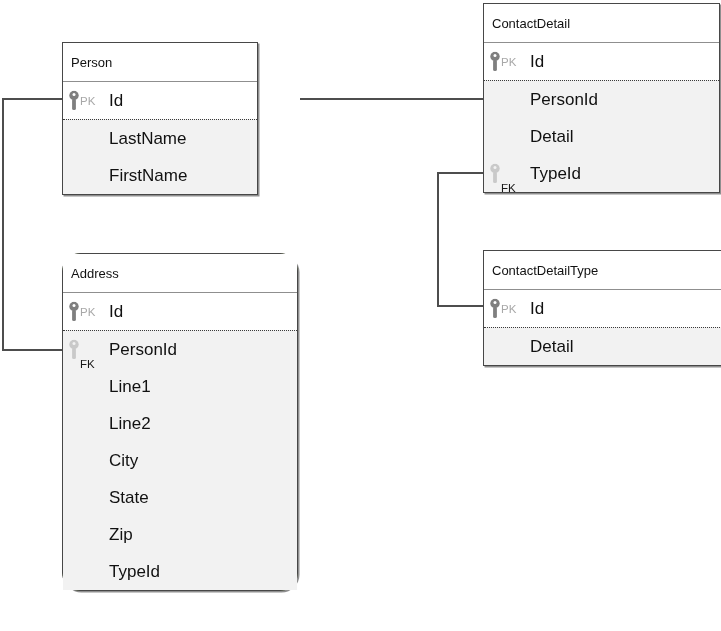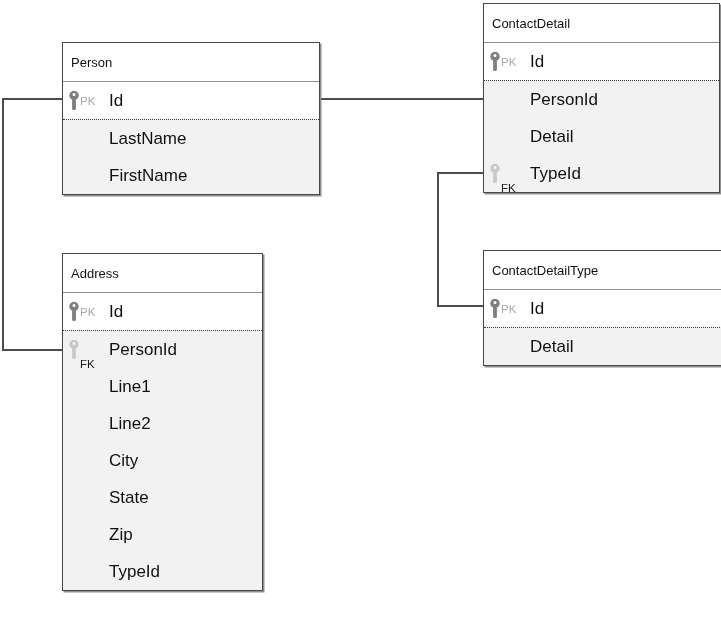--- a/index.html
+++ b/index.html
@@ -37,21 +37,21 @@
 <body>
 
 <div class="canvas">
 
   <svg class="connectors">
     <polyline points="62,99 3,99 3,350 62,350"></polyline>
     <polyline points="300,99 483,99"></polyline>
     <polyline points="483,173 438,173 438,306 483,306"></polyline>
   </svg>
 
-  <div class="etable" style="left:62px;top:42px;width:258px;">
+  <div class="etable" style="left:62px;top:42px;width:196px;">
     <div class="thead">
       <span class="ttitle">Person</span>
     </div>
     <div class="pk-section">
       <div class="frow">
         <span class="kicon pk">
           <svg viewBox="0 0 12 21">
               <circle class="khead" cx="6" cy="5" r="4.7"></circle>
               <rect class="kshaft" x="4.1" y="8.6" width="3.8" height="11" rx="1.5"></rect>
               <circle class="khole" cx="6" cy="3.9" r="1.5"></circle>
@@ -102,21 +102,21 @@
               <rect class="kshaft" x="4.1" y="8.6" width="3.8" height="11" rx="1.5"></rect>
               <circle class="khole" cx="6" cy="3.9" r="1.5"></circle>
             </svg>
         </span>
         <span class="klabel fk">FK</span>
         <span class="fname">TypeId</span>
       </div>
     </div>
   </div>
 
-  <div class="etable" style="left:62px;top:253px;width:201px;">
+  <div class="etable" style="left:62px;top:253px;width:236px;border-radius:18px;">
     <div class="thead">
       <span class="ttitle">Address</span>
     </div>
     <div class="pk-section">
       <div class="frow">
         <span class="kicon pk">
           <svg viewBox="0 0 12 21">
               <circle class="khead" cx="6" cy="5" r="4.7"></circle>
               <rect class="kshaft" x="4.1" y="8.6" width="3.8" height="11" rx="1.5"></rect>
               <circle class="khole" cx="6" cy="3.9" r="1.5"></circle>

